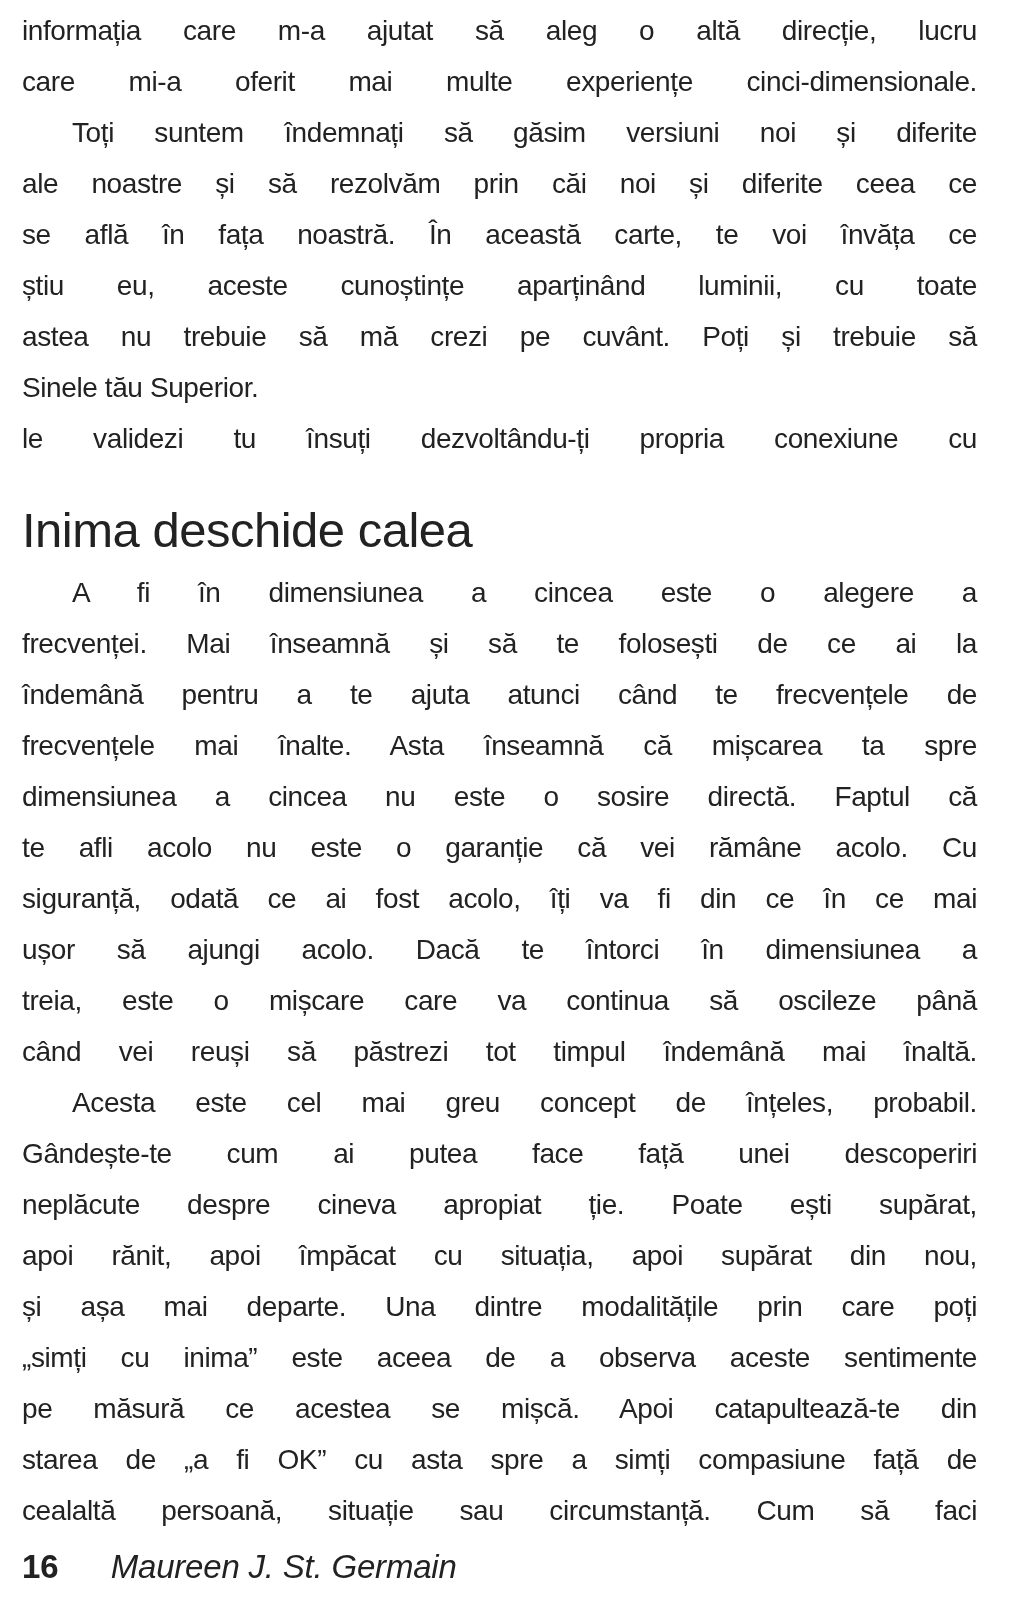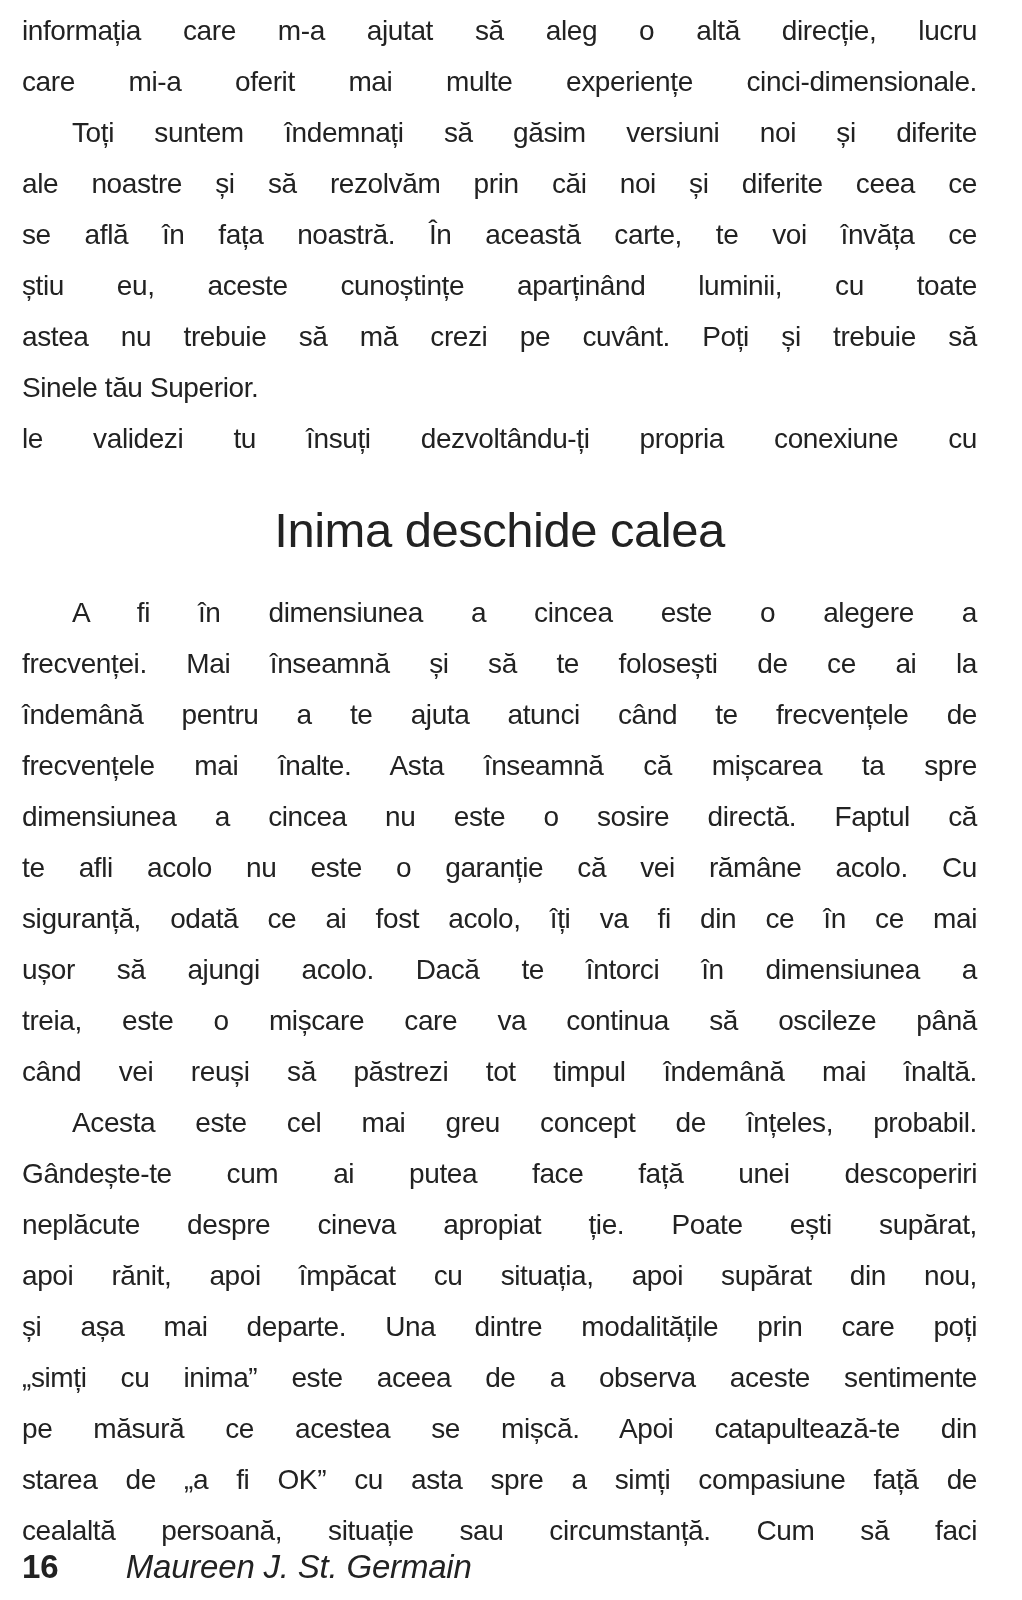--- a/index.html
+++ b/index.html
@@ -38,30 +38,29 @@
     text-align-last: left;
   }
   .line.indent {
     text-indent: 50px;
   }
   .heading {
     font-size: 49px;
     font-weight: 300;
     line-height: 58px;
     letter-spacing: -0.5px;
-    margin: 37px 0 28px 0;
-    text-align: center;
+    margin: 37px 0 8px 0;
   }
   .footer {
     position: absolute;
     left: 22px;
     top: 1545px;
     display: flex;
     align-items: baseline;
-    gap: 56px;
+    gap: 41px;
     font-size: 33px;
     line-height: 44px;
   }
   .page-number {
     font-weight: 700;
     font-style: normal;
     letter-spacing: 0;
   }
   .author {
     font-style: italic;

